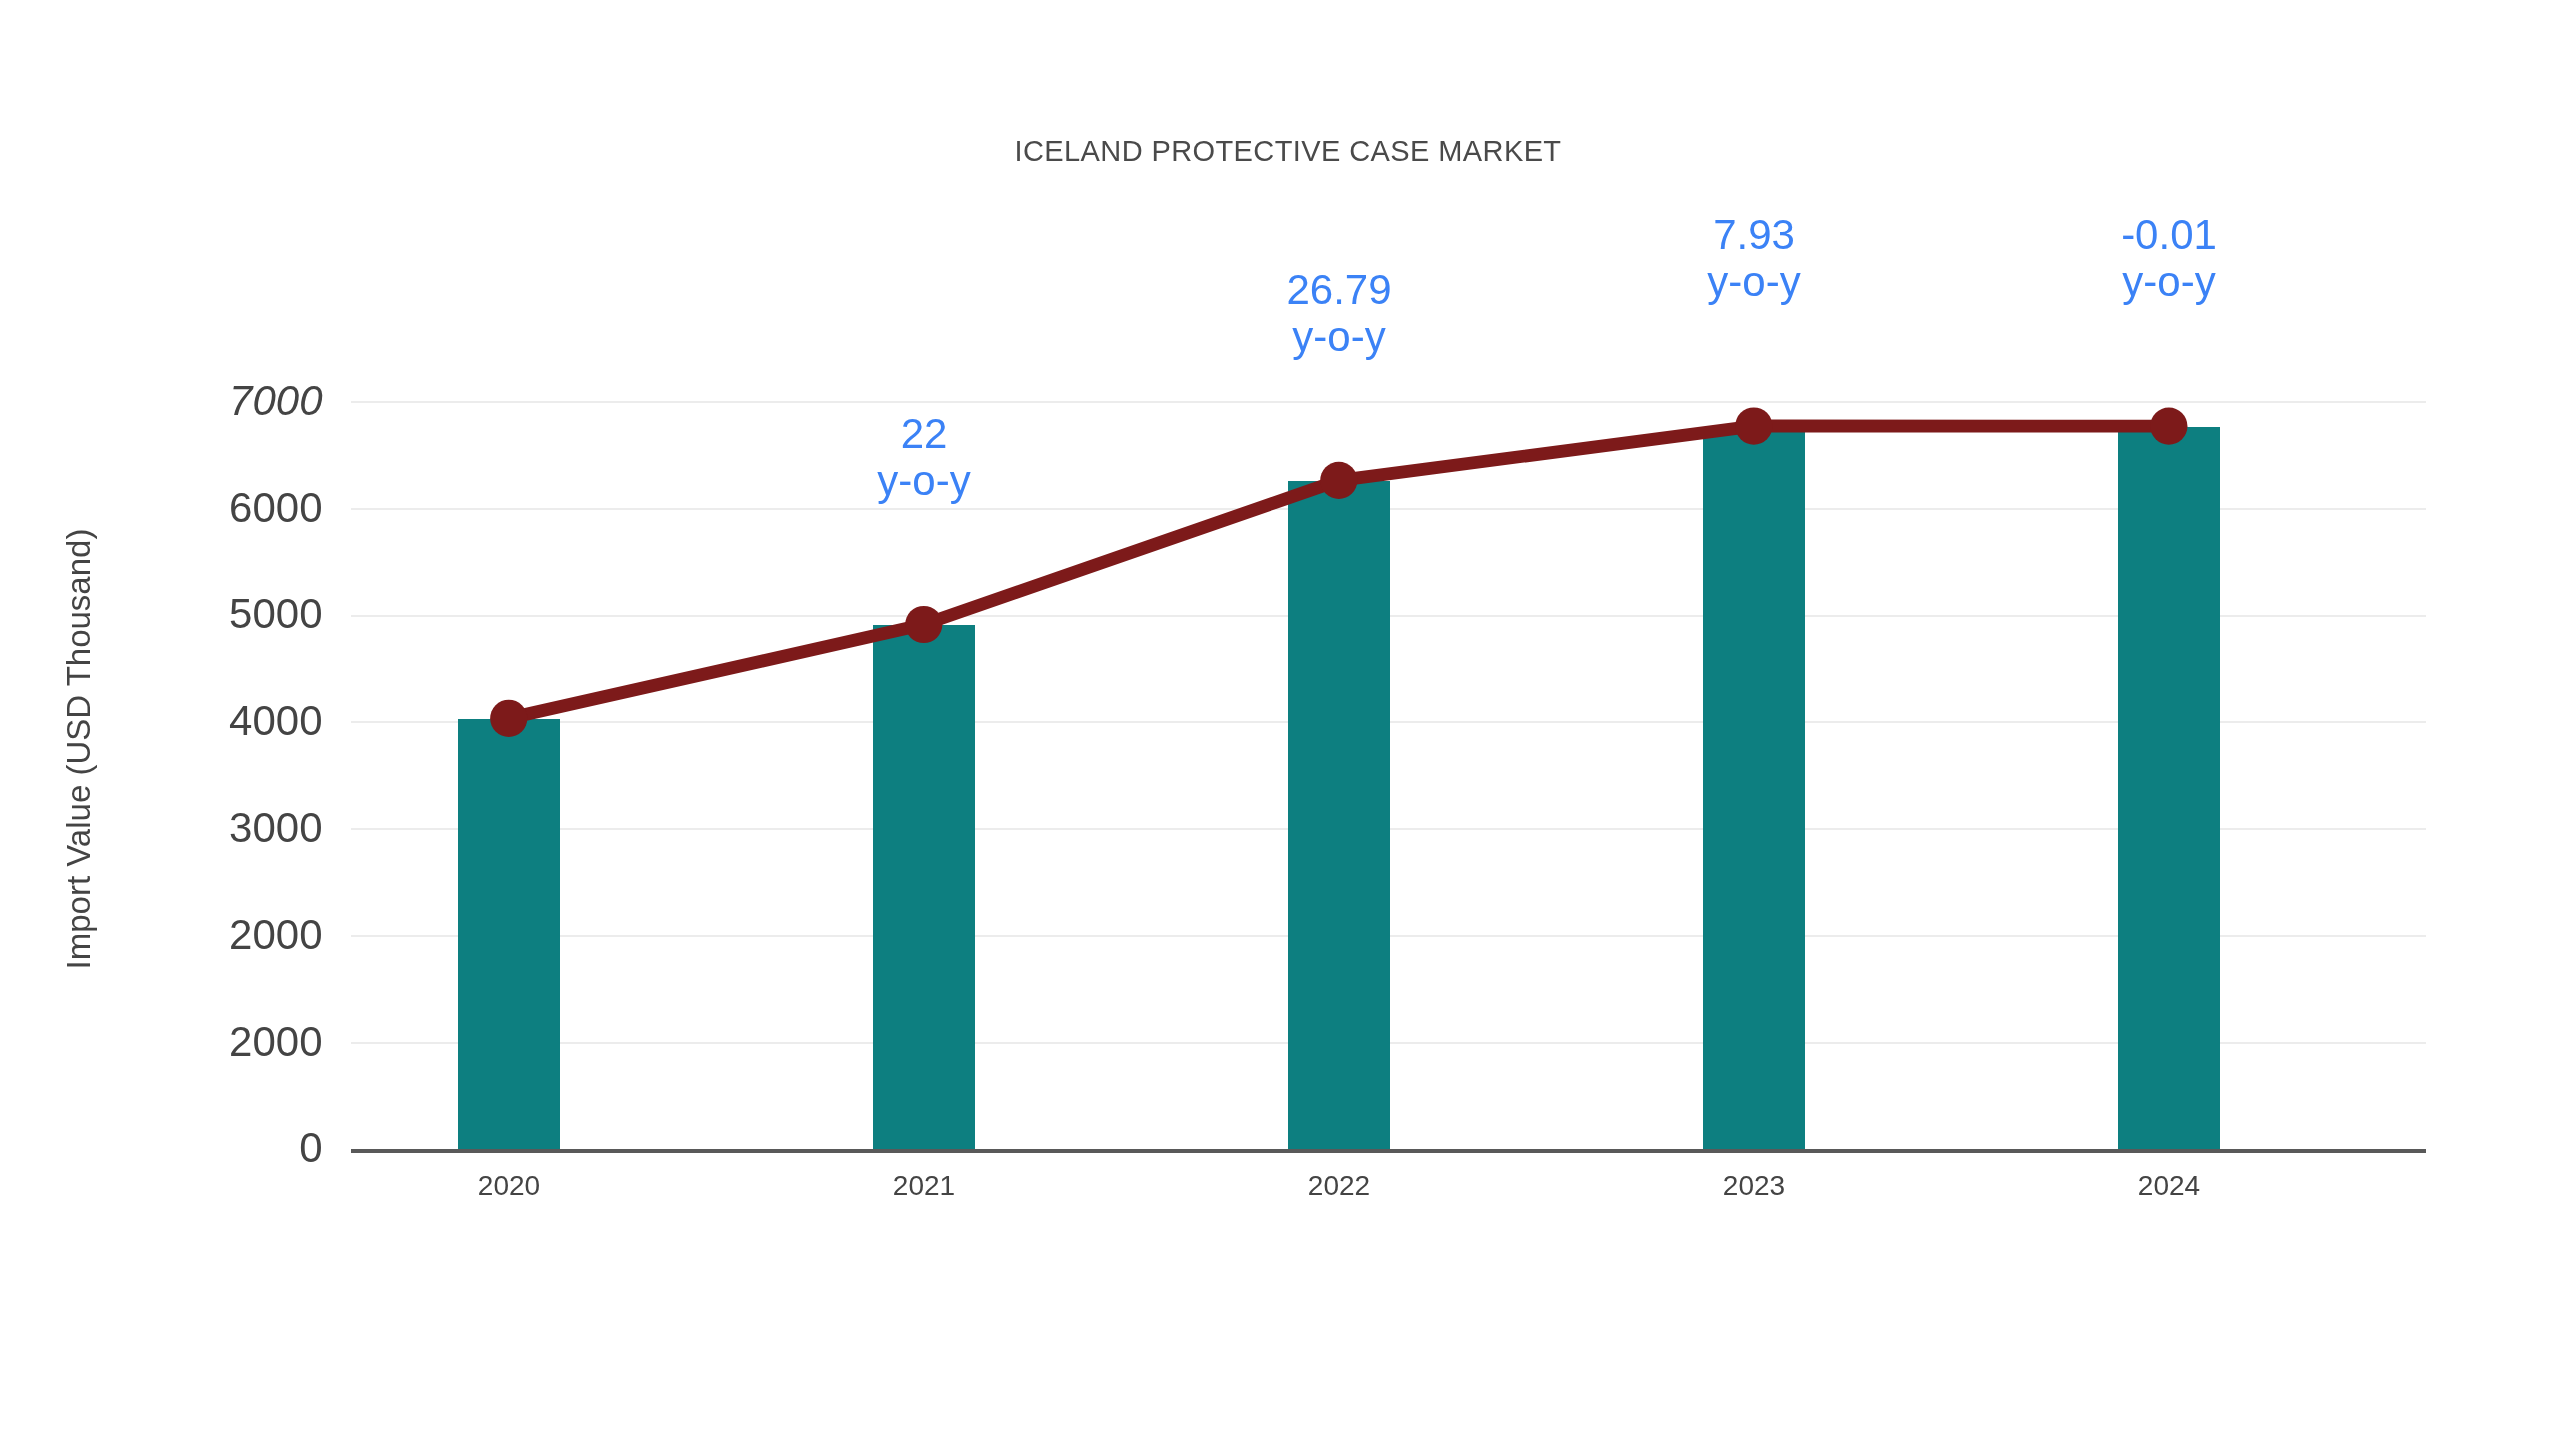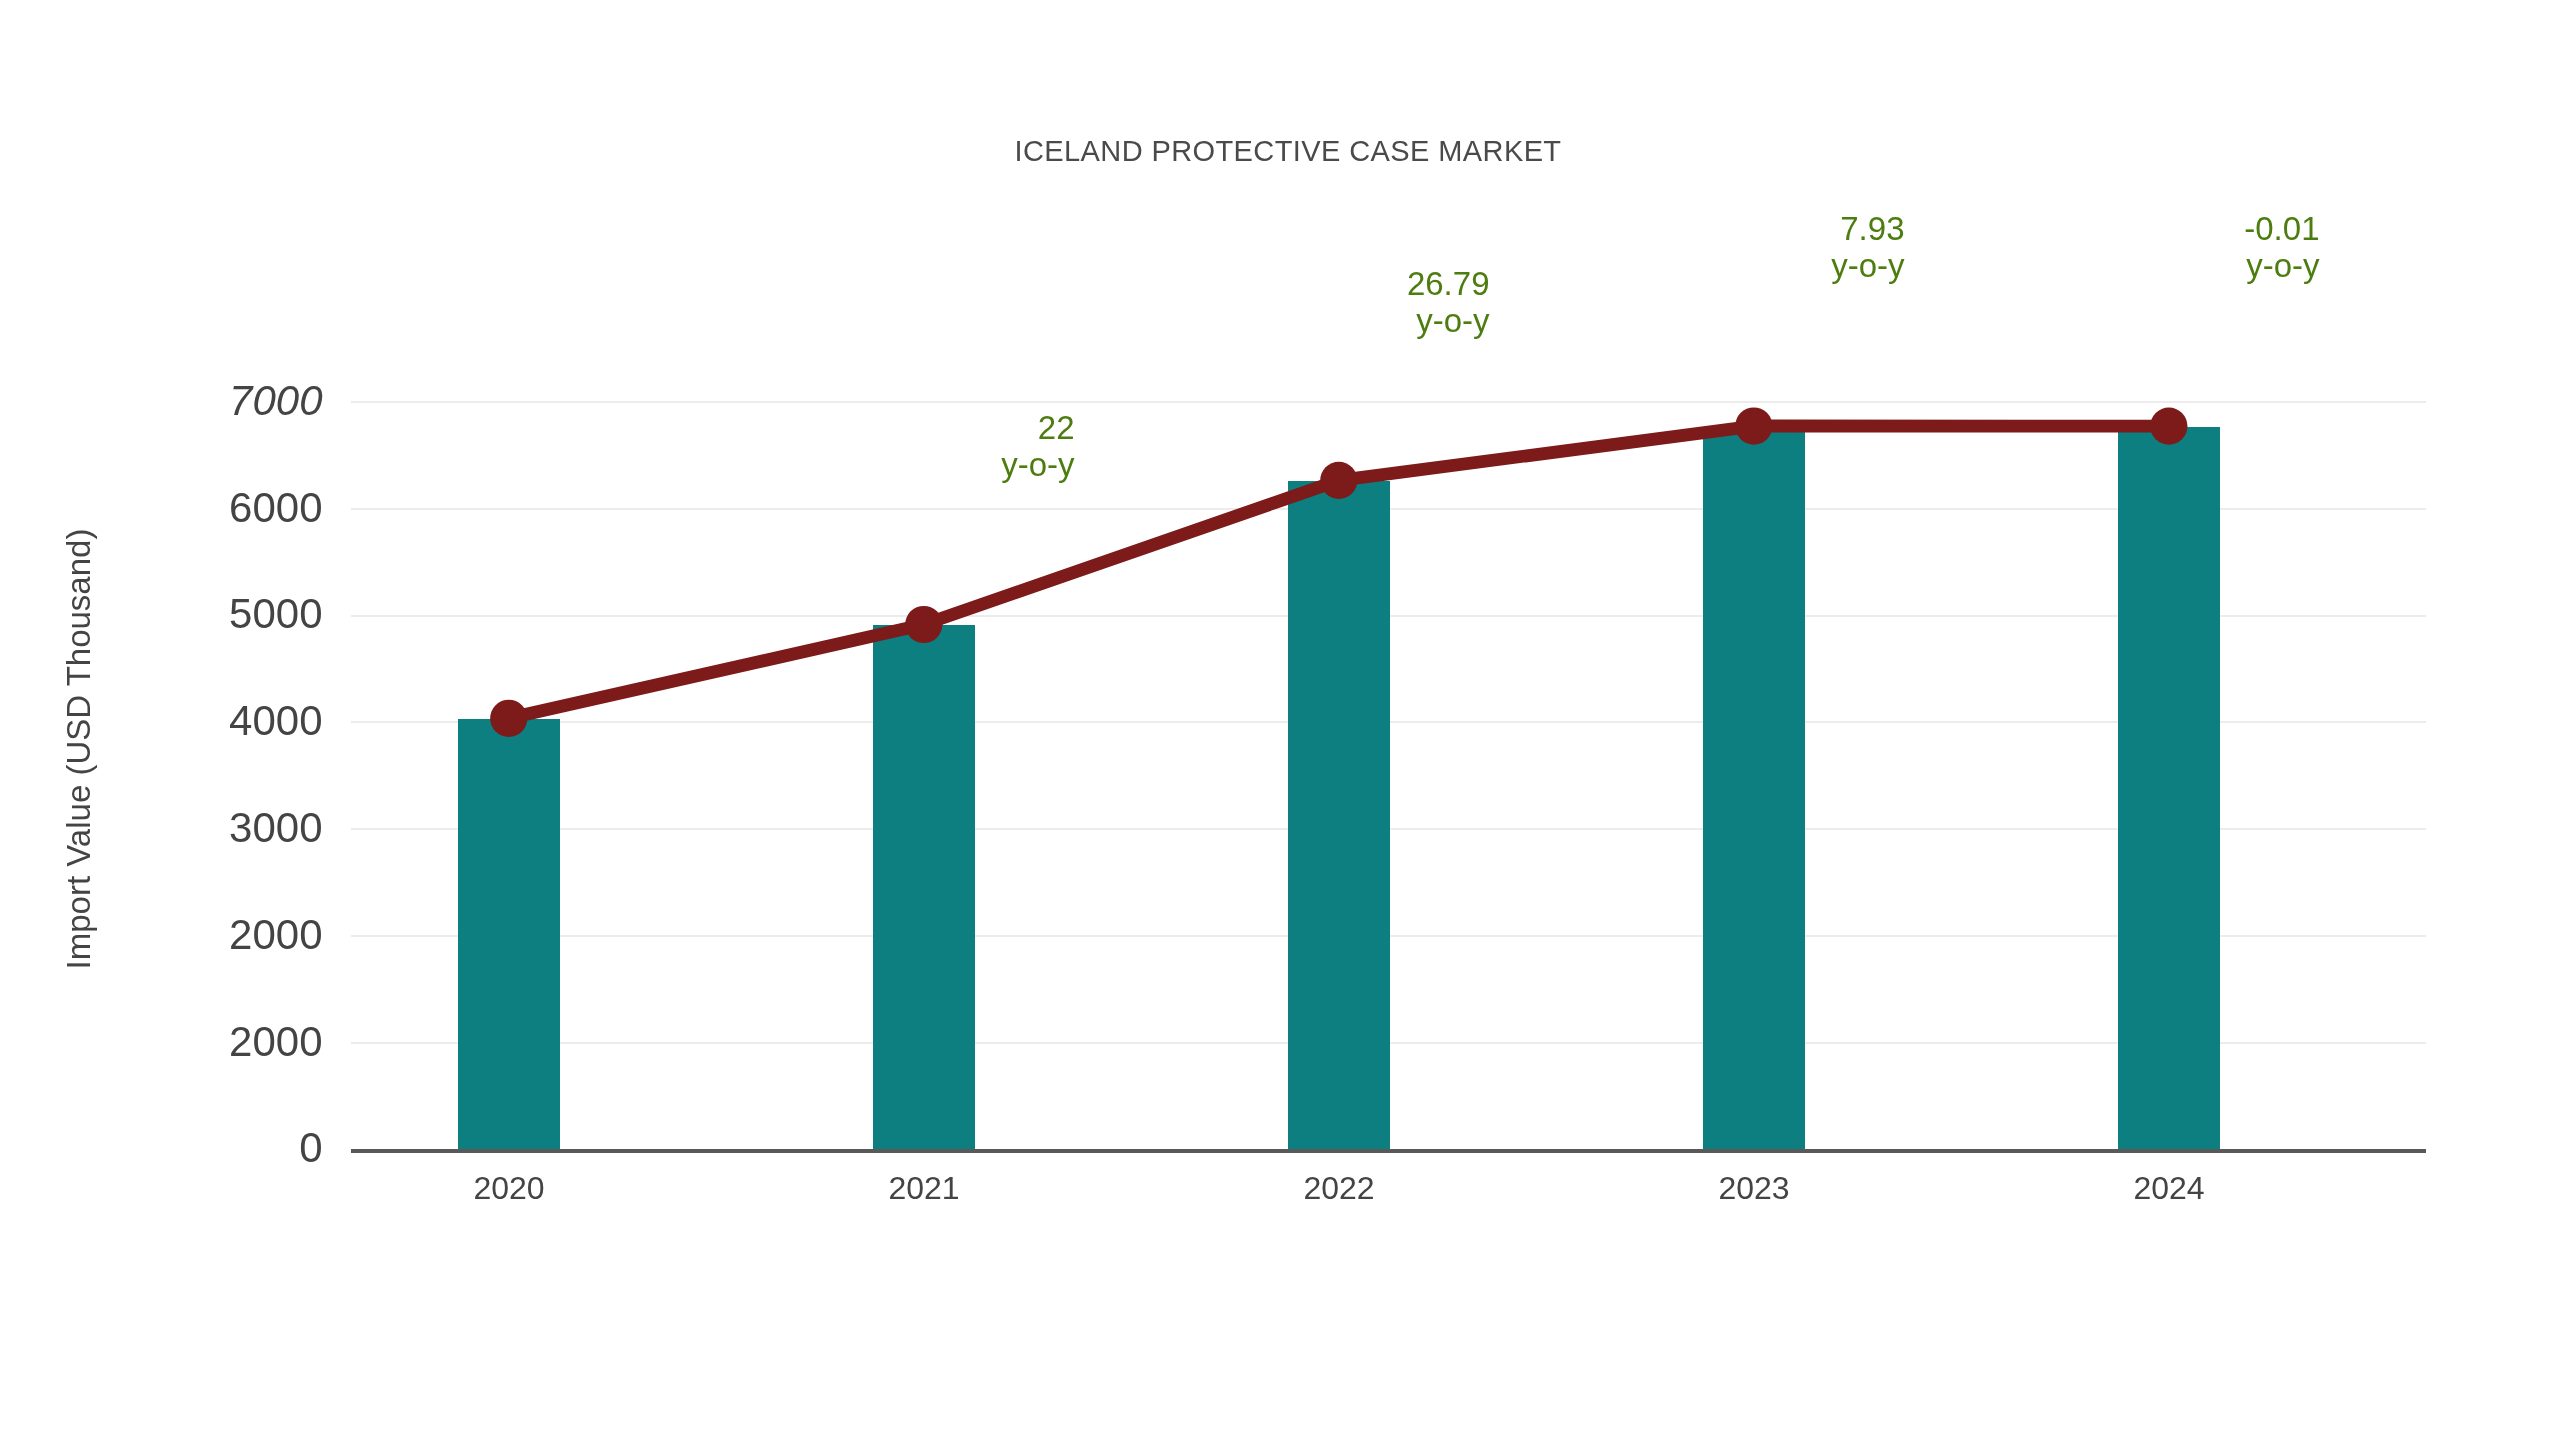--- a/index.html
+++ b/index.html
@@ -99,33 +99,33 @@
     bottom: 0;
     width: 102px;
   }
 
   
   .xtick {
     position: absolute;
     top: 1170px;
     width: 286px;
     text-align: center;
-    font-size: 32px;
+    font-size: 28px;
     color: #444444;
     transform: translateX(-50%);
   }
 
   
   .annotation {
     position: absolute;
     width: 301px;
-    text-align: right;
-    font-size: 33px;
+    text-align: center;
+    font-size: 42px;
     line-height: 1.12;
-    color: #4d7c0f;
+    color: #3b82f6;
     transform: translateX(-50%);
   }
   .annotation .ann-value { display: block; }
   .annotation .ann-unit  { display: block; }
 
   
   #line-layer {
     position: absolute;
     left: 0;
     top: 0;

